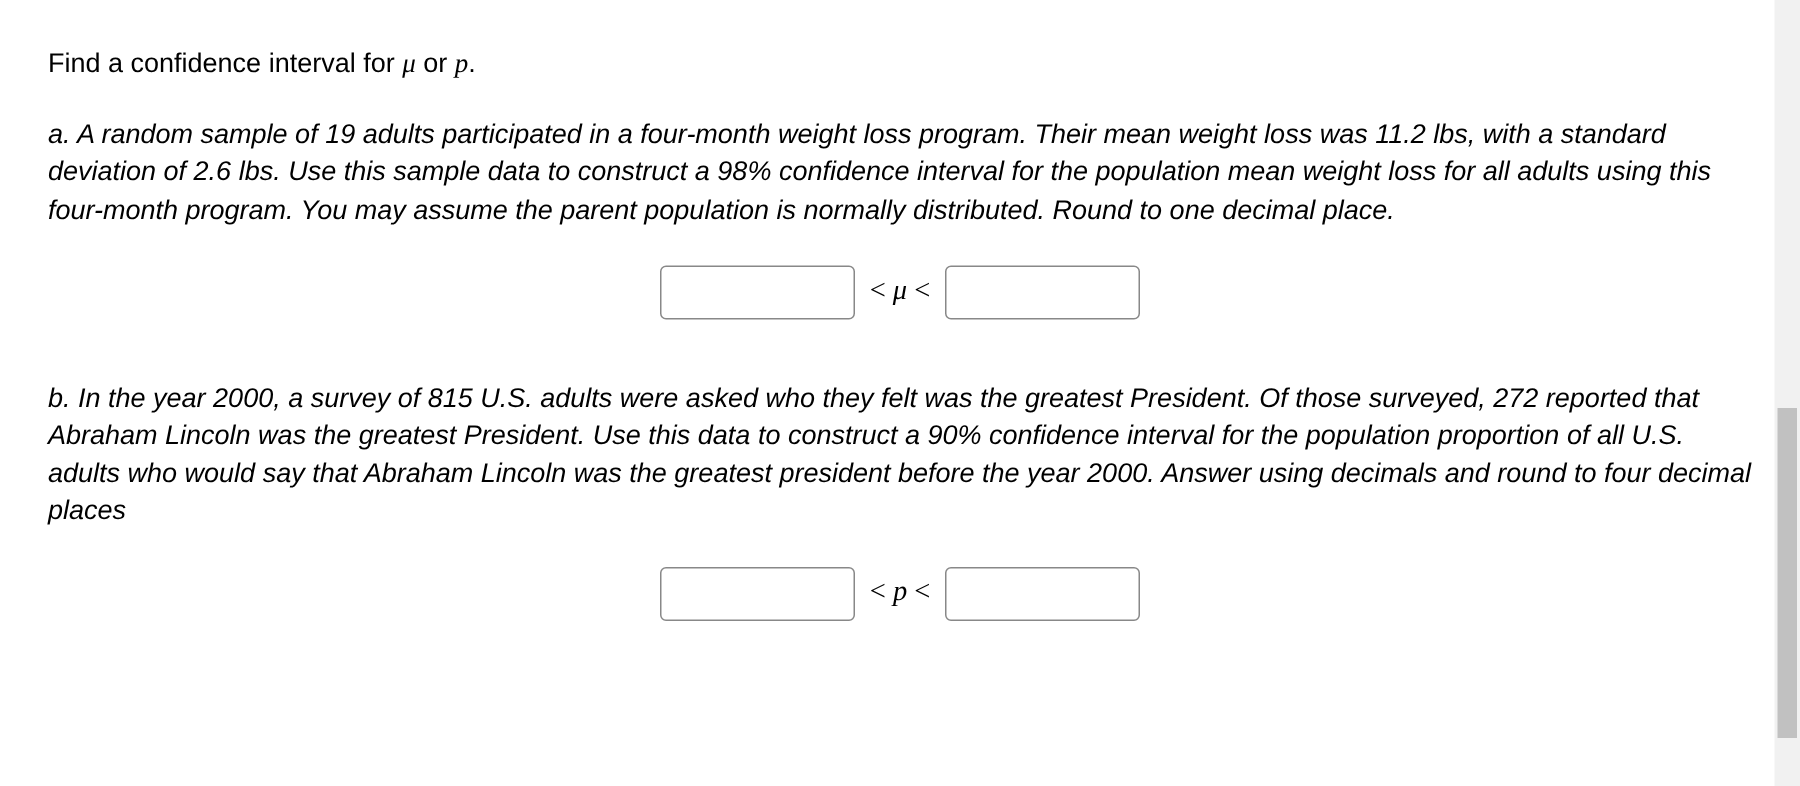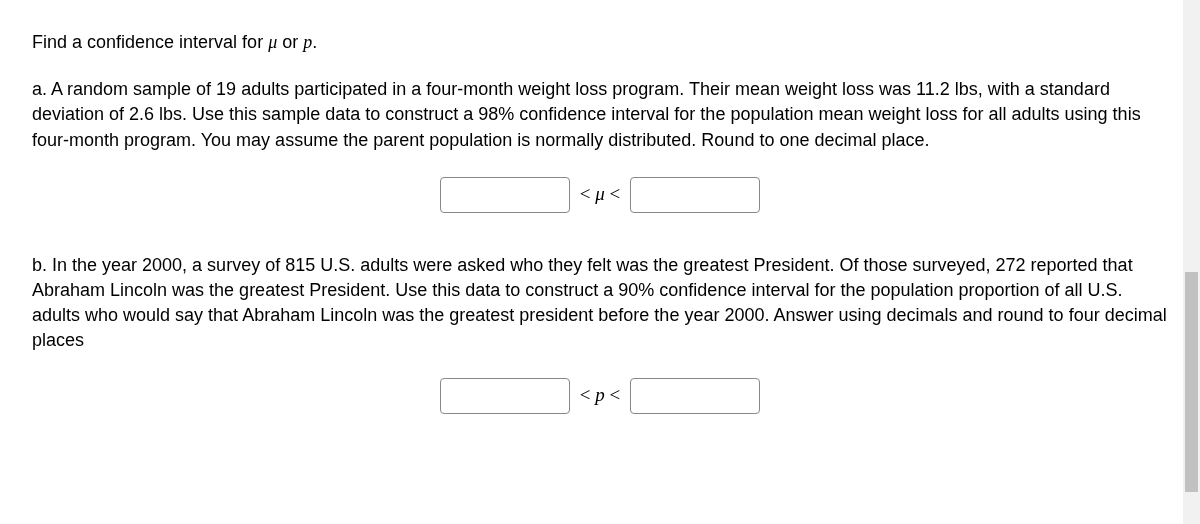--- a/index.html
+++ b/index.html
@@ -19,20 +19,21 @@
       position: relative;
     }
     .intro {
       margin-bottom: 22px;
     }
     .question-block {
       margin-bottom: 18px;
     }
     .question-text {
       margin-bottom: 24px;
+      font-style: italic;
     }
     .answer-row {
       display: flex;
       justify-content: center;
       align-items: center;
       gap: 10px;
       margin-bottom: 40px;
     }
     .answer-input {
       width: 130px;

